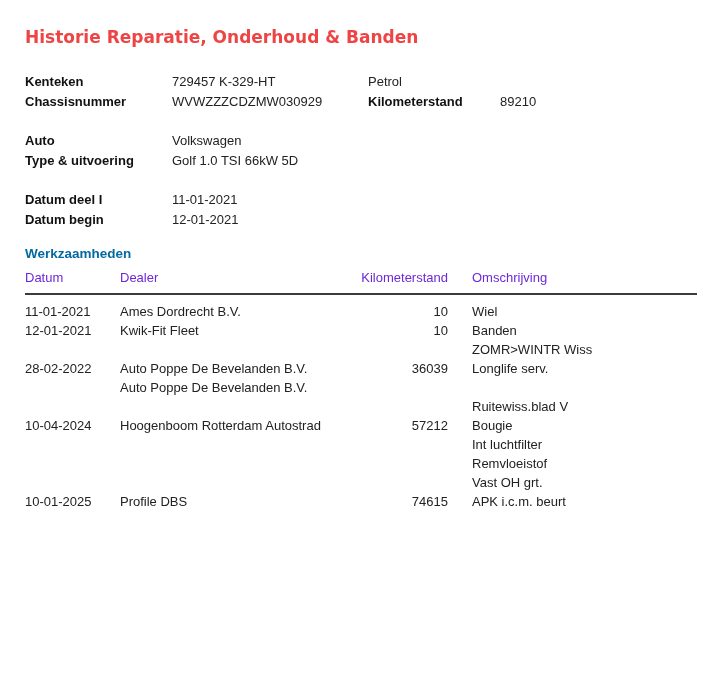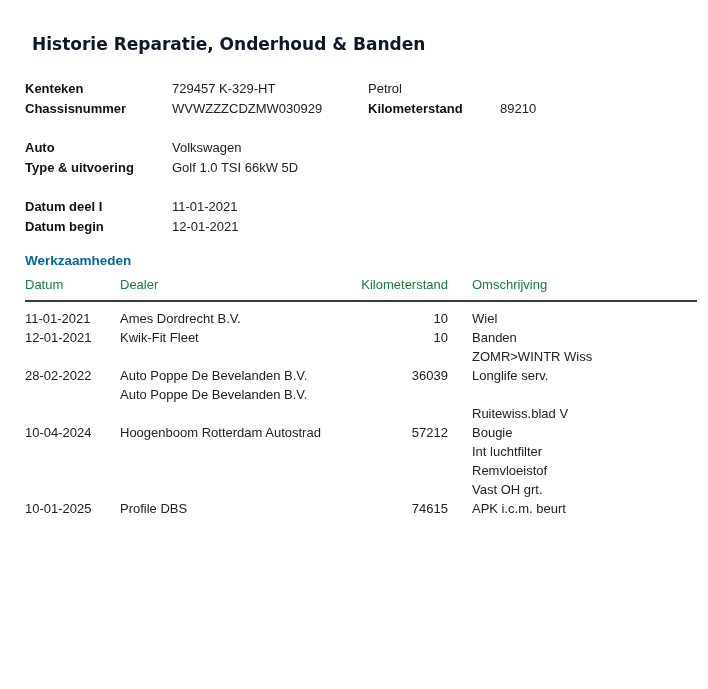--- a/index.html
+++ b/index.html
@@ -15,26 +15,26 @@
     font-size: 13px;
     color: #222222;
   }
   .page {
     box-sizing: border-box;
     width: 708px;
     height: 689px;
     padding: 26px 11px 0 25px;
   }
   .doc-title {
-    margin: 7px;
+    margin: 0;
     font-family: "DejaVu Sans", sans-serif;
     font-size: 17px;
     font-weight: 700;
     line-height: 22px;
-    color: #0f172a;
+    color: #ef4444;
     letter-spacing: 0;
   }
   .info-block {
     margin-top: 19px;
     line-height: 20px;
   }
   .info-block.first {
     margin-top: 24px;
   }
   .split {
@@ -75,21 +75,21 @@
     margin-top: 4px;
   }
   .thead, .trow {
     display: grid;
     grid-template-columns: 95px 237px 91px 1fr;
   }
   .thead {
     line-height: 20px;
     padding-bottom: 5px;
     border-bottom: 2px solid #3c3c3c;
-    color: #15803d;
+    color: #6d28d9;
   }
   .tbody {
     padding-top: 7px;
   }
   .trow {
     line-height: 19px;
   }
   .c-km {
     text-align: right;
   }

